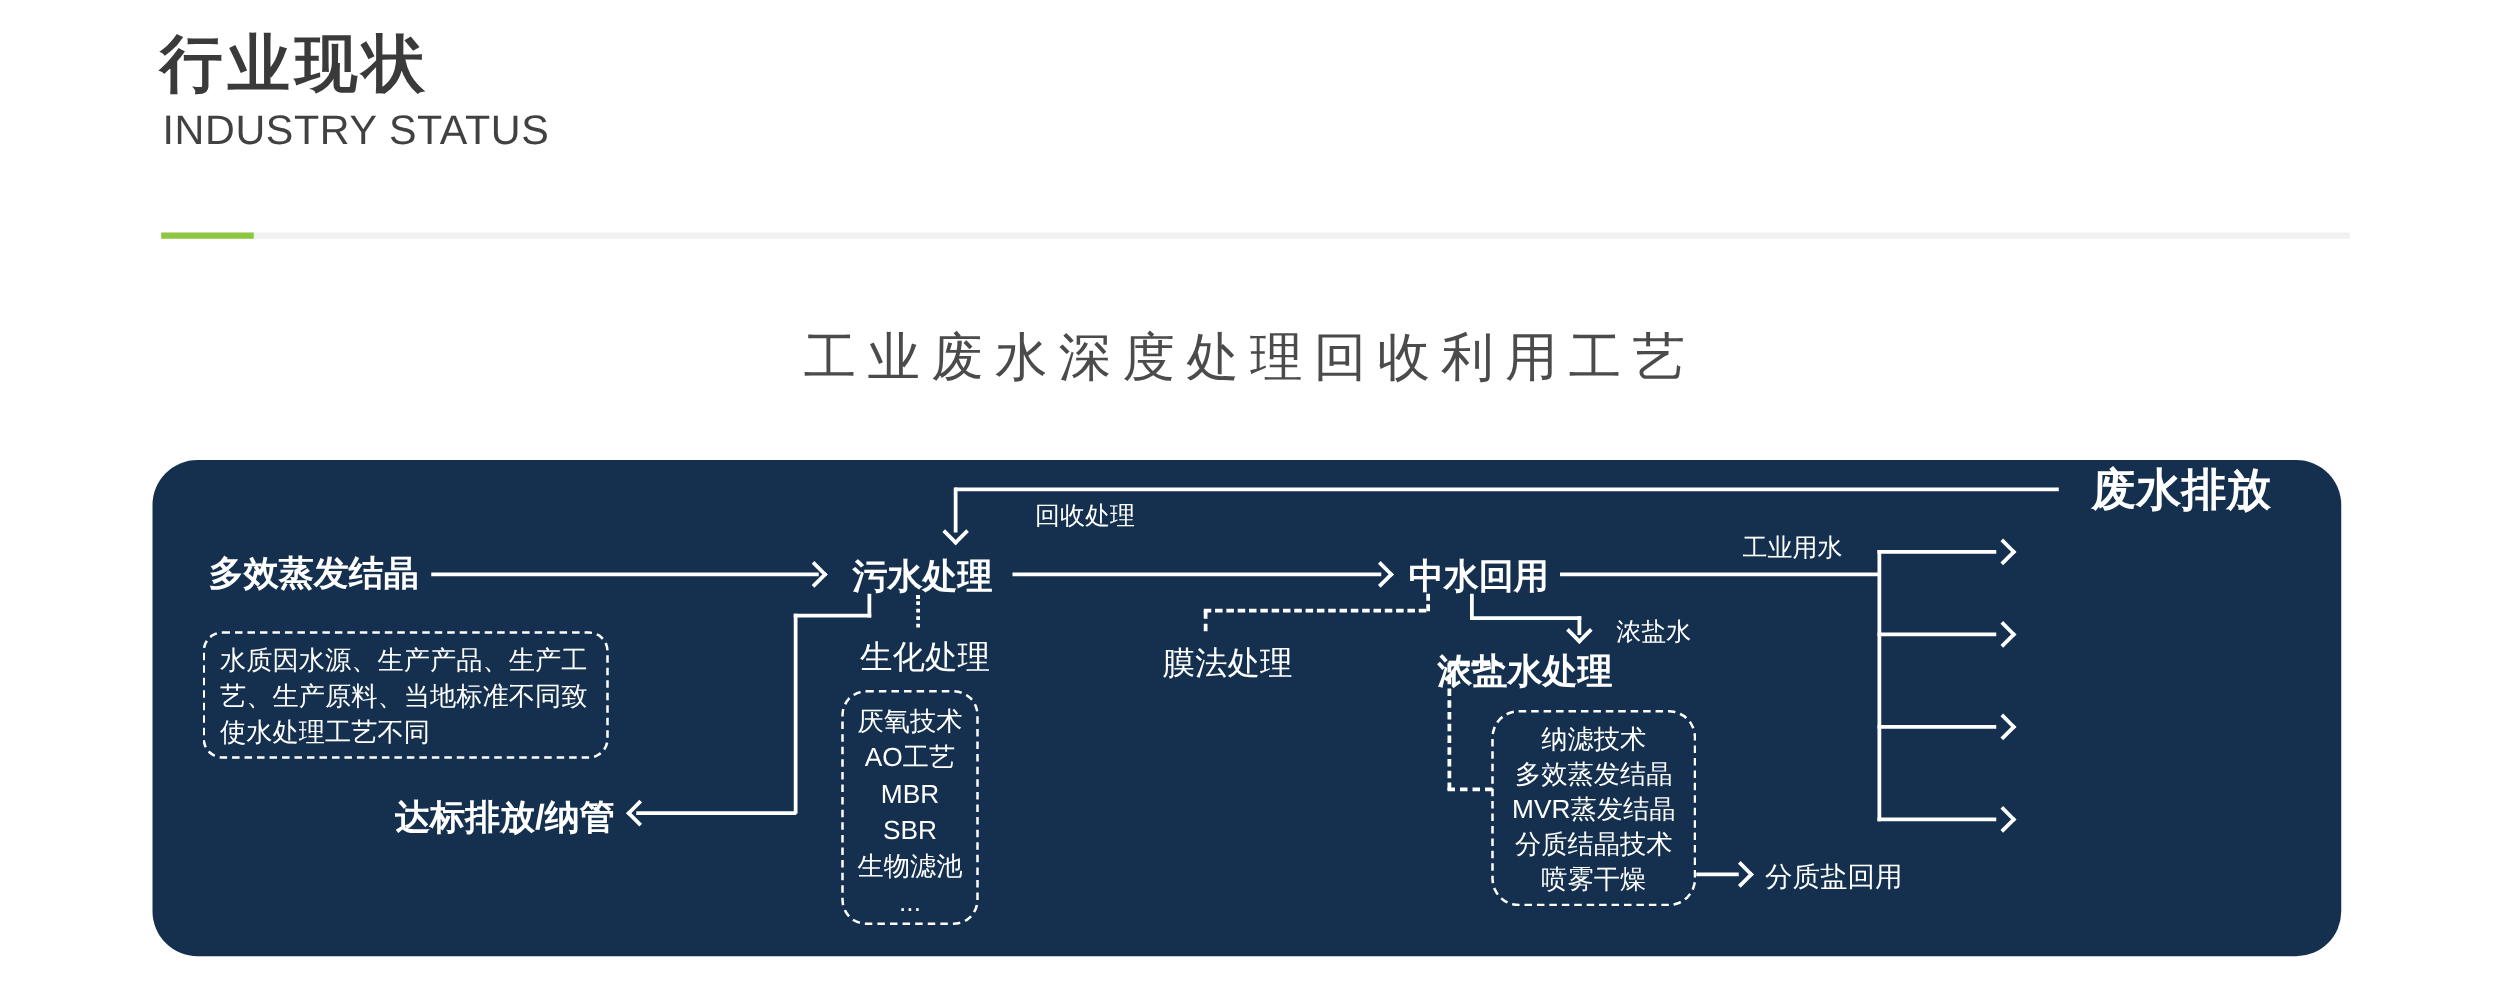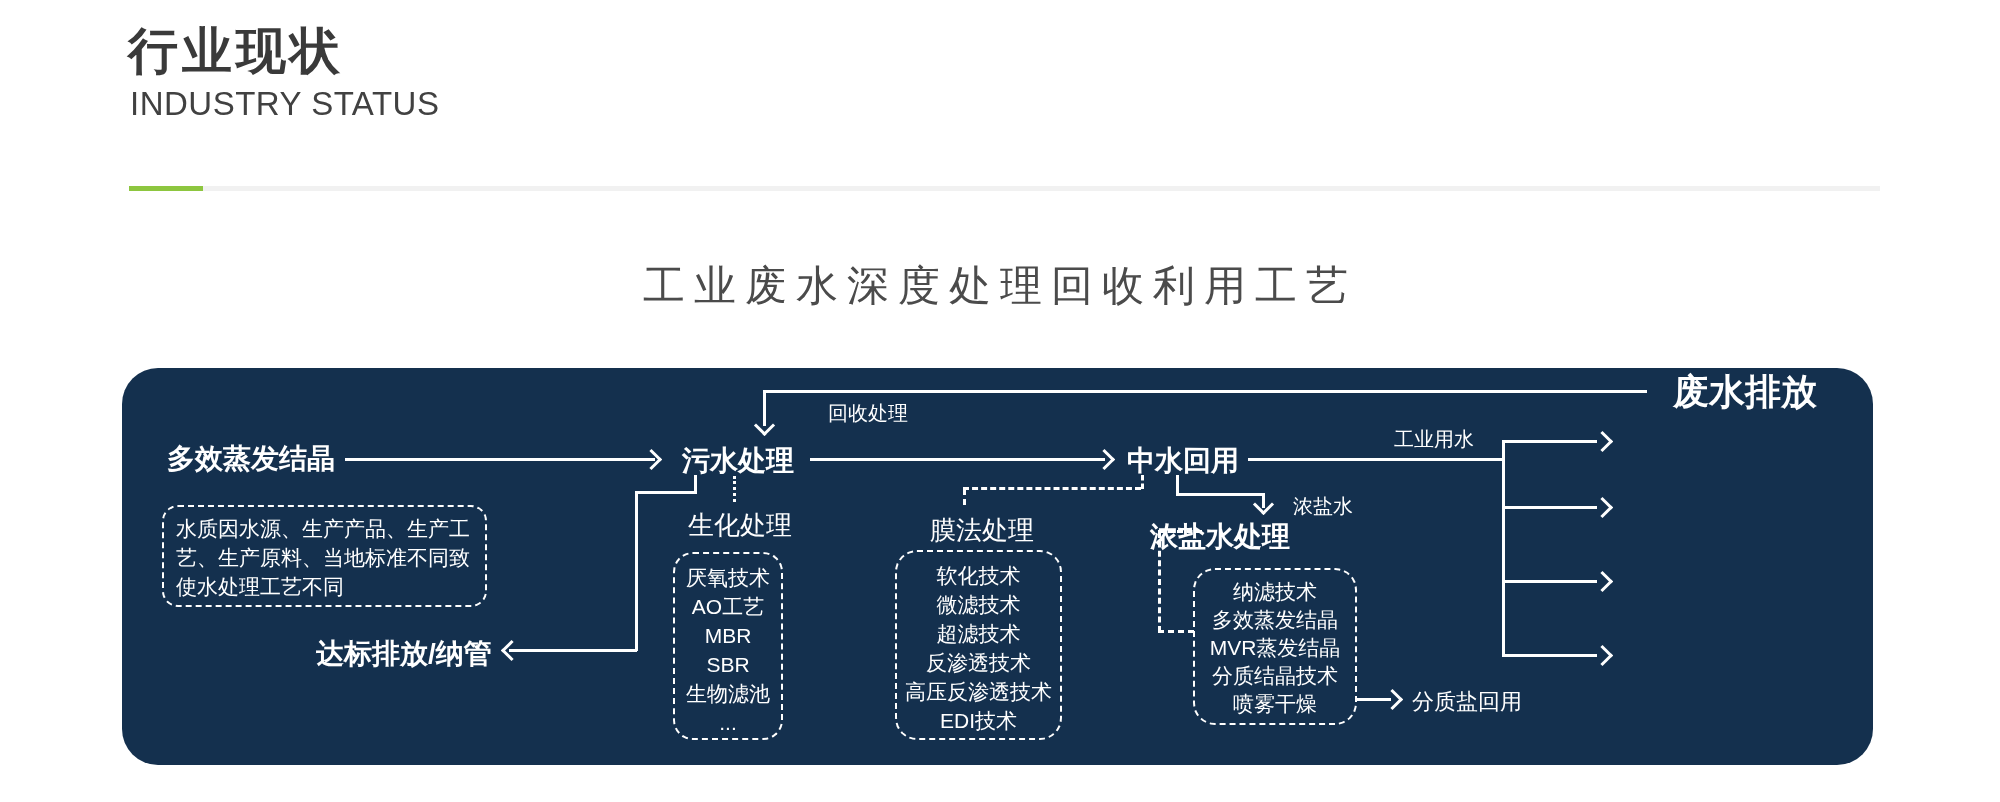--- a/index.html
+++ b/index.html
@@ -134,28 +134,20 @@
 
     <div class="dbox bio-box">
       <span class="bi">厌氧技术</span>
       <span class="bi">AO工艺</span>
       <span class="bi">MBR</span>
       <span class="bi">SBR</span>
       <span class="bi">生物滤池</span>
       <span class="bi">...</span>
     </div>
 
-    <div class="dbox mem-box">
-      <span class="bi">软化技术</span>
-      <span class="bi">微滤技术</span>
-      <span class="bi">超滤技术</span>
-      <span class="bi">反渗透技术</span>
-      <span class="bi">高压反渗透技术</span>
-      <span class="bi">EDI技术</span>
-    </div>
 
     <div class="dbox bri-box">
       <span class="bi">纳滤技术</span>
       <span class="bi">多效蒸发结晶</span>
       <span class="bi">MVR蒸发结晶</span>
       <span class="bi">分质结晶技术</span>
       <span class="bi">喷雾干燥</span>
     </div>
 
 

